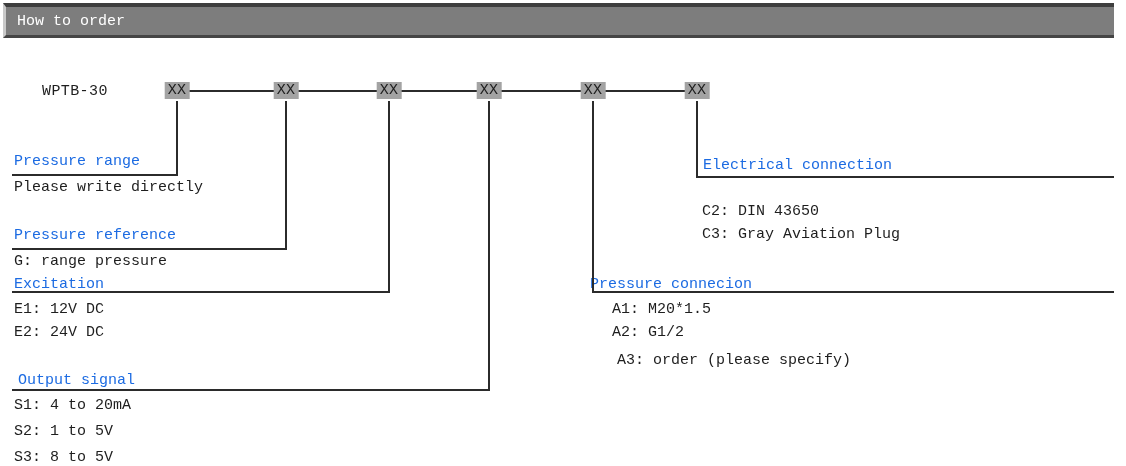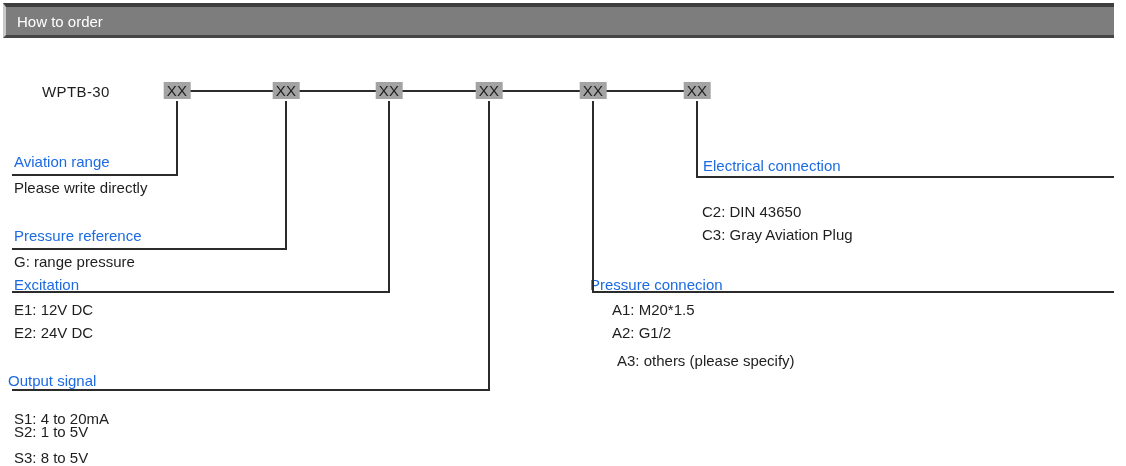--- a/index.html
+++ b/index.html
@@ -2,21 +2,21 @@
 <html style="--accent: #1c6be2; --bar-bg: #7d7d7d; --line: #2b2b2b; --body-text: #1e1e1e;"><head>
 <meta charset="utf-8">
 <style>
   * { margin: 0; padding: 0; box-sizing: border-box; }
   html, body { background: #ffffff; }
   #canvas {
     position: relative;
     width: 1114px;
     height: 466px;
     background: #ffffff;
-    font-family: Liberation Sans, sans-serif;
+    font-family: Liberation Mono, monospace;
     font-size: 15px;
     color: var(--body-text, #1e1e1e);
     overflow: hidden;
     text-align: right;
   }
 
   
   .bar {
     position: absolute;
     left: 3px; top: 3px;
@@ -70,22 +70,22 @@
   .gopt   { position: absolute; color: var(--body-text, #1e1e1e); white-space: nowrap; }
 
   
   .t0  { left: 14px;  top: 153px; }
   .o00 { left: 14px;  top: 179px; }
   .t1  { left: 14px;  top: 227px; }
   .o10 { left: 14px;  top: 253px; }
   .t2  { left: 14px;  top: 276px; }
   .o20 { left: 14px;  top: 301px; }
   .o21 { left: 14px;  top: 324px; }
-  .t3  { left: 8px;  top: 372px; }
-  .o30 { left: 14px;  top: 410px; }
+  .t3  { left: 18px;  top: 372px; }
+  .o30 { left: 14px;  top: 397px; }
   .o31 { left: 14px;  top: 423px; }
   .o32 { left: 14px;  top: 449px; }
   .t4  { left: 590px; top: 276px; }
   .o40 { left: 612px; top: 301px; }
   .o41 { left: 612px; top: 324px; }
   .o42 { left: 617px; top: 352px; }
   .t5  { left: 703px; top: 157px; }
   .o50 { left: 702px; top: 181px; }
   .o51 { left: 702px; top: 203px; }
   .o52 { left: 702px; top: 226px; }
@@ -117,37 +117,37 @@
   <div class="vline v5"></div>
   <div class="vline v6"></div>
 
   <div class="uline u1"></div>
   <div class="uline u2"></div>
   <div class="uline u3"></div>
   <div class="uline u4"></div>
   <div class="uline u5"></div>
   <div class="uline u6"></div>
 
-  <span class="gtitle t0">Aviation range</span>
+  <span class="gtitle t0">Pressure range</span>
   <span class="gopt o00">Please write directly</span>
 
   <span class="gtitle t1">Pressure reference</span>
   <span class="gopt o10">G: range pressure</span>
 
   <span class="gtitle t2">Excitation</span>
   <span class="gopt o20">E1: 12V DC</span>
   <span class="gopt o21">E2: 24V DC</span>
 
   <span class="gtitle t3">Output signal</span>
   <span class="gopt o30">S1: 4 to 20mA</span>
   <span class="gopt o31">S2: 1 to 5V</span>
   <span class="gopt o32">S3: 8 to 5V</span>
 
   <span class="gtitle t4">Pressure connecion</span>
   <span class="gopt o40">A1: M20*1.5</span>
   <span class="gopt o41">A2: G1/2</span>
-  <span class="gopt o42">A3: others (please specify)</span>
+  <span class="gopt o42">A3: order (please specify)</span>
 
   <span class="gtitle t5">Electrical connection</span>
   <span class="gopt o51">C2: DIN 43650</span>
   <span class="gopt o52">C3: Gray Aviation Plug</span>
 
 </div>
 
 </body></html>

